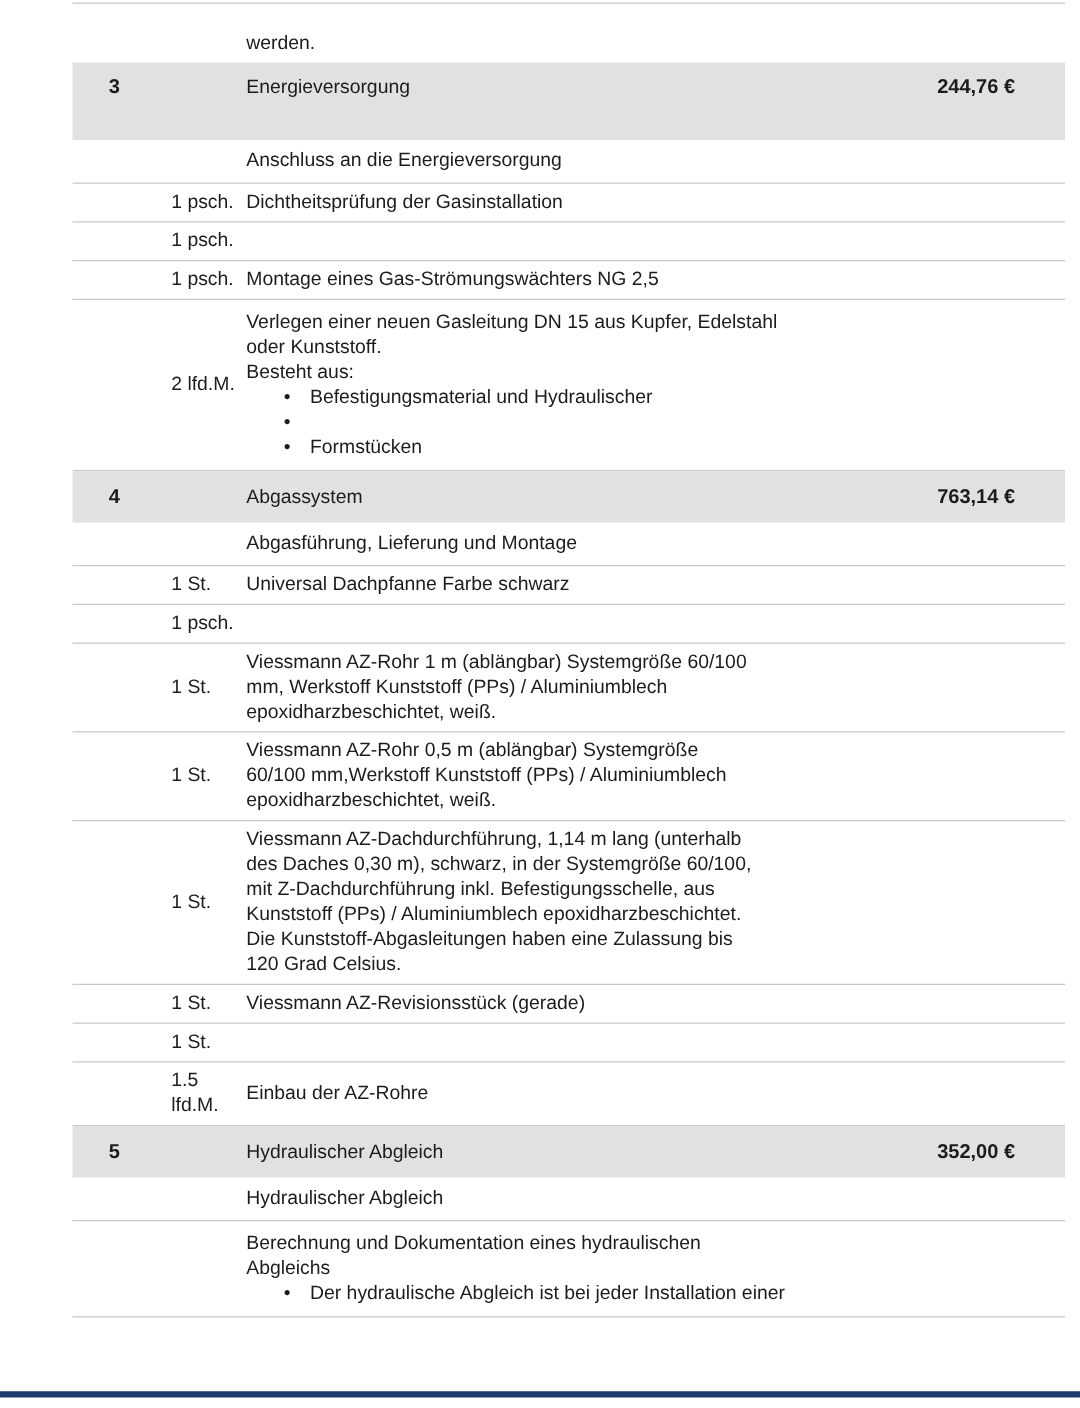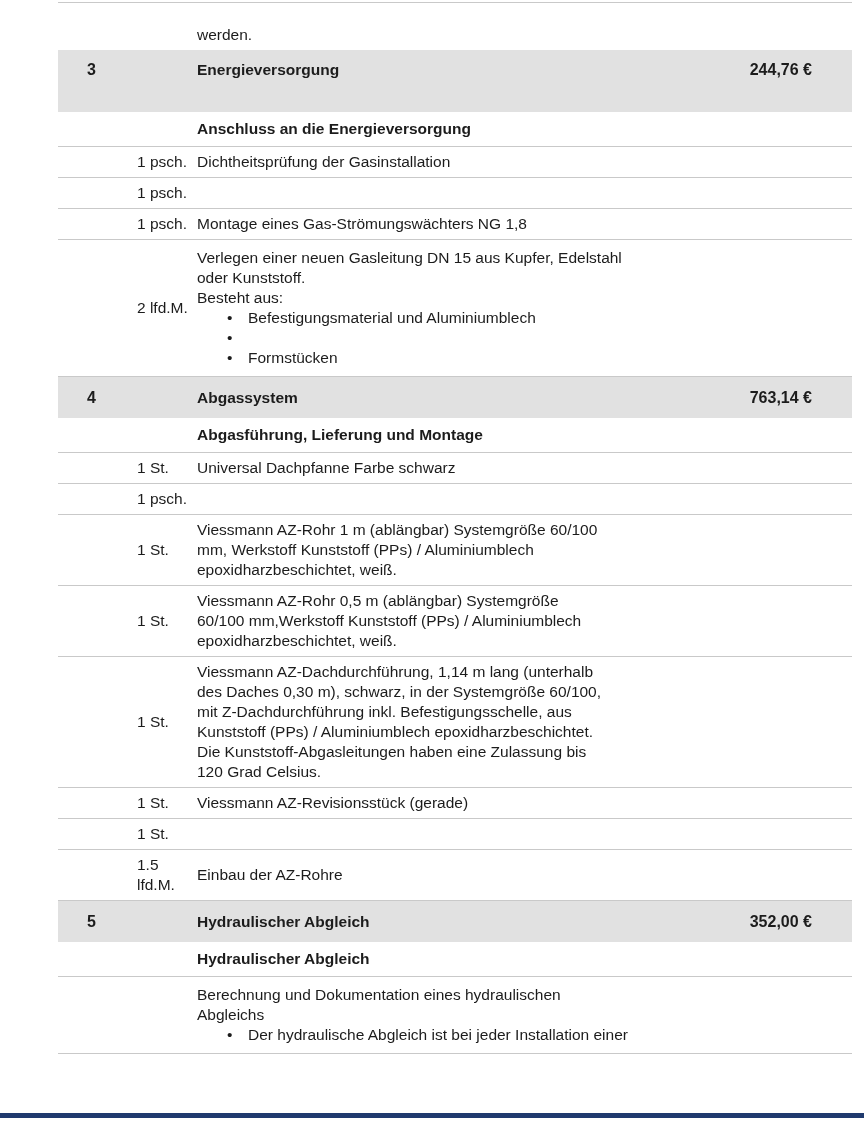--- a/index.html
+++ b/index.html
@@ -24,21 +24,21 @@
     display:grid;
     grid-template-columns:67px 72px 1fr 150px;
     align-items:center;
   }
   .row.line{border-bottom:1.5px solid var(--sep);}
   .cell{font-size:15.5px;line-height:20px;}
   .cell.pos{text-align:center;font-weight:bold;font-size:16px;}
   .cell.qty{white-space:pre-line;padding-right:6px;margin-left:12px;}
   .cell.desc{white-space:pre-line;}
   .cell.price{text-align:right;padding-right:40px;font-weight:bold;font-size:16px;white-space:nowrap;}
-  .bold{font-weight:bold;}
+  .bold{font-weight:normal;}
   .row.cont{padding:22px 0 5px;}
   .row.subheader{padding:7px 0;}
   .row.item{padding:5px 0;}
   .row.item.has-bullets{padding:8px 0;}
   .row.section{background:var(--band);height:41px;}
   .row.section.tall{height:62px;align-items:start;padding-top:10px;}
   .bullets{margin-left:30px;}
   .bullet{display:flex;}
   .bullet .marker{flex:0 0 21px;width:21px;}
   .bullet .btext{white-space:pre-line;}
@@ -77,29 +77,29 @@
         <div class="cell price"></div>
       </div>
       <div class="row item line">
         <div class="cell pos"></div>
         <div class="cell qty">1 psch.</div>
         <div class="cell price"></div>
       </div>
       <div class="row item line">
         <div class="cell pos"></div>
         <div class="cell qty">1 psch.</div>
-        <div class="cell desc"><div class="desc-text">Montage eines Gas-Strömungswächters NG 1,8</div></div>
+        <div class="cell desc"><div class="desc-text">Montage eines Gas-Strömungswächters NG 2,5</div></div>
         <div class="cell price"></div>
       </div>
       <div class="row item line has-bullets">
         <div class="cell pos"></div>
         <div class="cell qty">2 lfd.M.</div>
         <div class="cell desc"><div class="desc-text">Verlegen einer neuen Gasleitung DN 15 aus Kupfer, Edelstahl
 oder Kunststoff.
-Besteht aus:</div><div class="bullets"><div class="bullet"><span class="marker">•</span><span class="btext">Befestigungsmaterial und Aluminiumblech</span></div><div class="bullet"><span class="marker">•</span></div><div class="bullet"><span class="marker">•</span><span class="btext">Formstücken</span></div></div></div>
+Besteht aus:</div><div class="bullets"><div class="bullet"><span class="marker">•</span><span class="btext">Befestigungsmaterial und Hydraulischer</span></div><div class="bullet"><span class="marker">•</span></div><div class="bullet"><span class="marker">•</span><span class="btext">Formstücken</span></div></div></div>
         <div class="cell price"></div>
       </div>
       <div class="row section">
         <div class="cell pos">4</div>
         <div class="cell qty"></div>
         <div class="cell desc bold">Abgassystem</div>
         <div class="cell price">763,14 €</div>
       </div>
       <div class="row subheader line">
         <div class="cell pos"></div>

